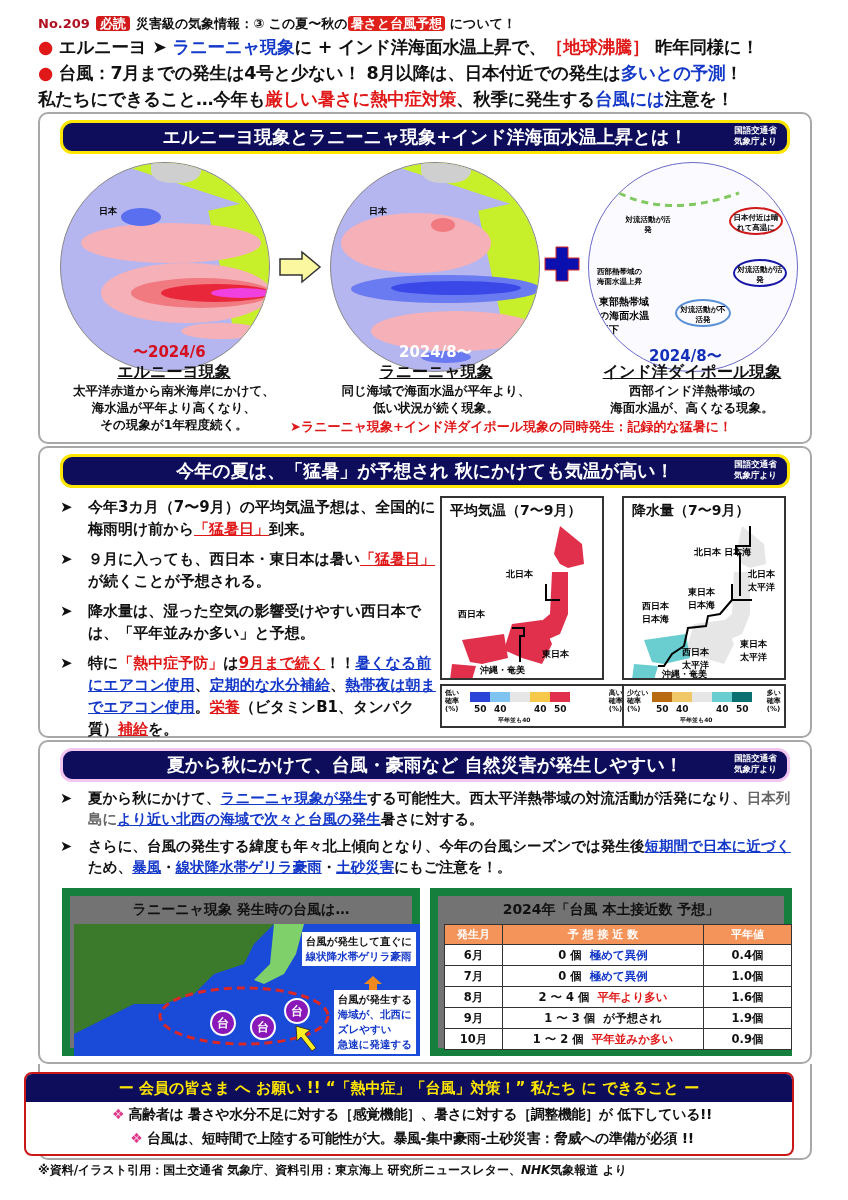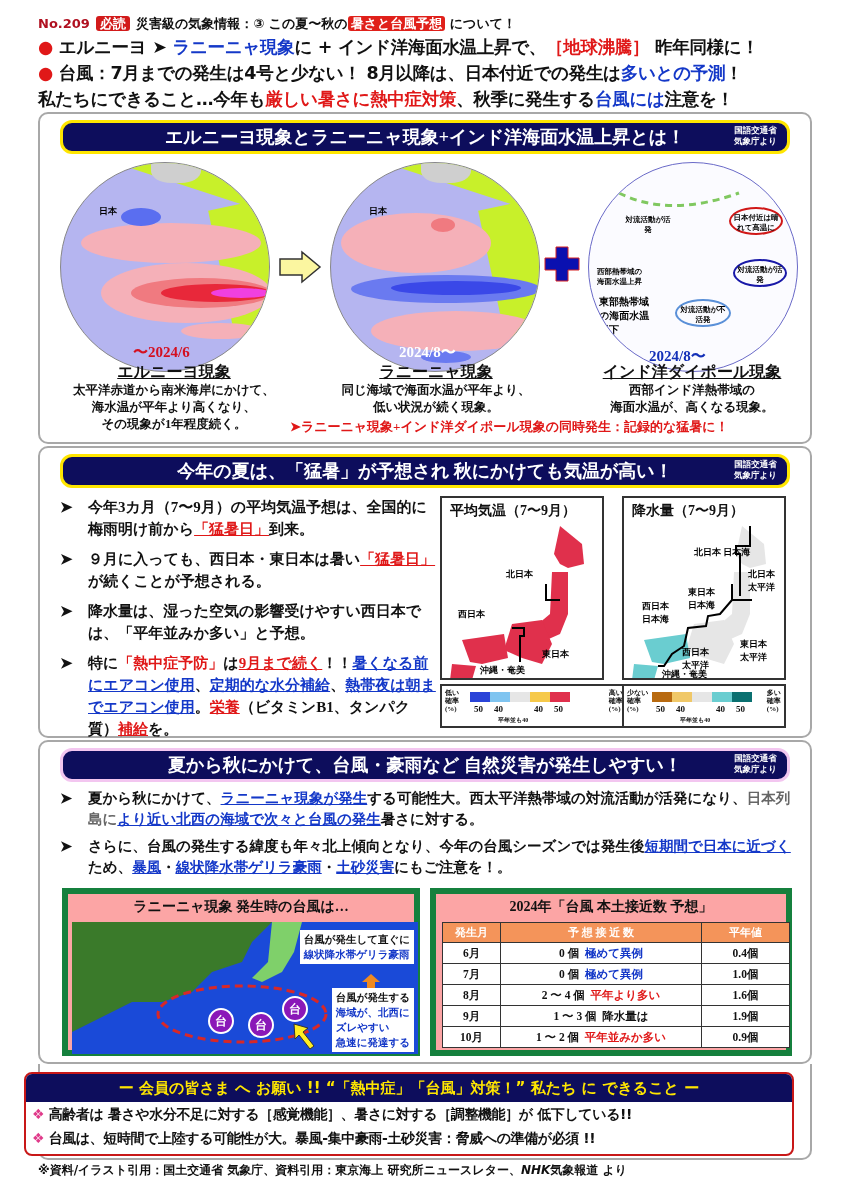--- a/index.html
+++ b/index.html
@@ -7,48 +7,48 @@
   .hdr { position: absolute; left: 38px; top: 14px; width: 790px; }
   .hdr-line1 { font-size: 13px; font-weight: bold; line-height: 20px; white-space: nowrap; }
   .no { color: #b01020; }
   .must { background: #d21a1a; color: #fff; padding: 0 4px; border-radius: 3px; margin: 0 6px; }
   .hl-red-box { background: #e0201a; color: #fff; padding: 0 3px; border-radius: 3px; }
   .hdr-line { font-size: 17.5px; font-weight: bold; line-height: 26px; white-space: nowrap; letter-spacing: -0.3px; }
   .dot { color: #e01818; }
   .blue { color: #1438c8; }
   .red { color: #e01818; }
   .gray { color: #666; }
-  .panel { position: absolute; left: 38px; width: 774px; border: 2px solid #a8a8a8; border-radius: 10px; background: #fff; font-family: Liberation Serif, serif; }
+  .panel { position: absolute; left: 38px; width: 774px; border: 2px solid #a8a8a8; border-radius: 10px; background: #fff; }
   .banner { position: absolute; left: 20px; width: 730px; height: 34px; background: #0d0d5c; border: 3px solid #ffe600; border-radius: 12px; color: #fff; font-size: 18px; font-weight: bold; text-align: center; line-height: 28px; }
   .banner.pinkborder { border-color: #f3c6f0; }
   .banner .src { position: absolute; right: 10px; top: 2px; font-size: 8.5px; line-height: 11px; text-align: center; font-weight: bold; }
   .globe { position: absolute; width: 210px; height: 210px; border-radius: 50%; overflow: hidden; background: #b5b5f0; border: 1px solid #888; }
   .globe .land { position: absolute; background: #c8f02a; }
   .globe .band { position: absolute; border-radius: 50%; }
   .glabel { position: absolute; font-size: 9px; font-weight: bold; color: #000; }
   .gdate { position: absolute; font-size: 15px; font-weight: bold; }
   .caption-title { position: absolute; font-size: 16px; font-weight: bold; text-decoration: underline; text-align: center; width: 240px; }
   .caption-body { position: absolute; font-size: 12.5px; font-weight: bold; text-align: center; width: 260px; line-height: 17px; }
   .bullets { position: absolute; left: 20px; top: 48px; width: 380px; }
   .bullet { font-size: 15px; font-weight: bold; line-height: 22px; padding-left: 28px; position: relative; margin-bottom: 8px; }
   .bullet::before { content: "➤"; position: absolute; left: 0; top: 0; }
   .u { text-decoration: underline; }
   .mapbox { position: absolute; border: 2px solid #333; background: #fff; }
   .maptitle { position: absolute; left: 8px; top: 4px; font-size: 14px; font-weight: bold; }
   .legend { position: absolute; border: 2px solid #333; height: 44px; background: #fff; font-size: 7px; font-weight: bold; }
   .lbar { position: absolute; top: 6px; height: 10px; }
   .bl2 { font-size: 14.5px; font-weight: bold; line-height: 21px; padding-left: 28px; position: relative; margin-bottom: 6px; }
   .bl2::before { content: "➤"; position: absolute; left: 0; top: 0; }
-  .tbox { position: absolute; border: 6px solid #15803d; background: #fca5a5; }
+  .tbox { position: absolute; border: 8px solid #15803d; background: #737373; }
   table.tt { border-collapse: collapse; position: absolute; left: 6px; top: 28px; width: 348px; font-size: 11.5px; font-weight: bold; }
   table.tt th { background: #f4945a; color: #fff; height: 20px; border: 1px solid #333; font-size: 11px; }
   table.tt td { background: #fff; height: 21px; border: 1px solid #333; text-align: center; }
   .final { position: absolute; left: 24px; top: 1072px; width: 770px; height: 84px; border: 2px solid #c81818; border-radius: 8px; background: #fff; overflow: hidden; }
   .final-head { background: #0d0d5c; color: #ffe600; font-size: 15px; font-weight: bold; text-align: center; height: 28px; line-height: 28px; }
-  .final-line { font-size: 14px; font-weight: bold; line-height: 24px; padding-left: 6px; white-space: nowrap; letter-spacing: -0.4px; }
+  .final-line { font-size: 14px; font-weight: bold; line-height: 24px; padding-left: 6px; white-space: nowrap; letter-spacing: -0.4px; text-align: center; }
   .star { color: #e03a8a; }
   .footer { position: absolute; left: 38px; top: 1162px; font-size: 12px; font-weight: bold; white-space: nowrap; }
 </style>
 </head>
 <body>
 
 <div class="hdr">
   <div class="hdr-line1">
     <span class="no">No.209</span><span class="must">必読</span><span>災害級の気象情報：③ この夏〜秋の</span><span class="hl-red-box">暑さと台風予想</span> <span>について！</span>
   </div>
@@ -301,21 +301,21 @@
             <td><span>0 個</span>&nbsp;&nbsp;<span style="color:#1438c8">極めて異例</span></td>
             <td>1.0個</td>
           </tr>
       <tr>
             <td>8月</td>
             <td><span>2 〜 4 個</span>&nbsp;&nbsp;<span style="color:#e01818">平年より多い</span></td>
             <td>1.6個</td>
           </tr>
       <tr>
             <td>9月</td>
-            <td><span>1 〜 3 個</span>&nbsp;&nbsp;<span>降水量は</span></td>
+            <td><span>1 〜 3 個</span>&nbsp;&nbsp;<span>が予想され</span></td>
             <td>1.9個</td>
           </tr>
       <tr>
             <td>10月</td>
             <td><span>1 〜 2 個</span>&nbsp;&nbsp;<span style="color:#e01818">平年並みか多い</span></td>
             <td>0.9個</td>
           </tr>
     </tbody>
       </table>
   </div>

